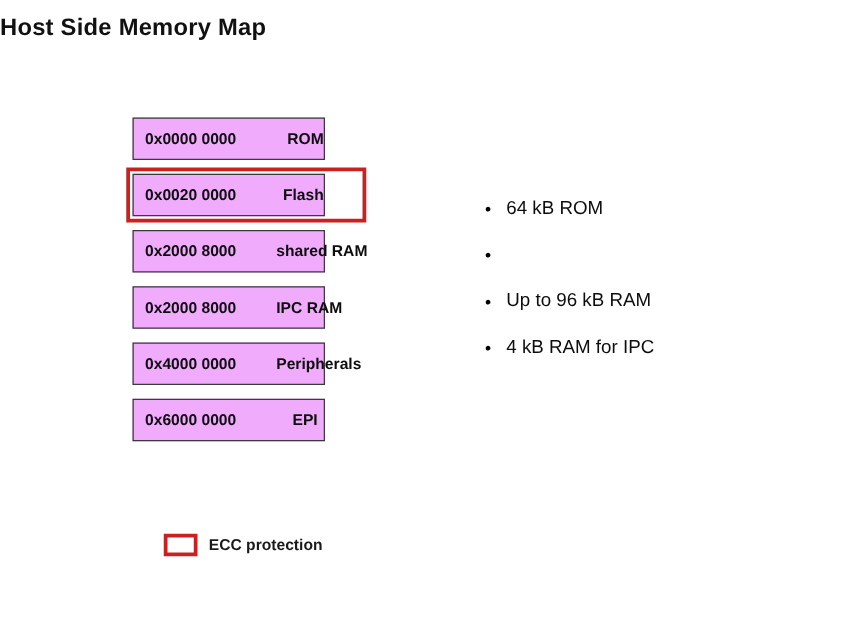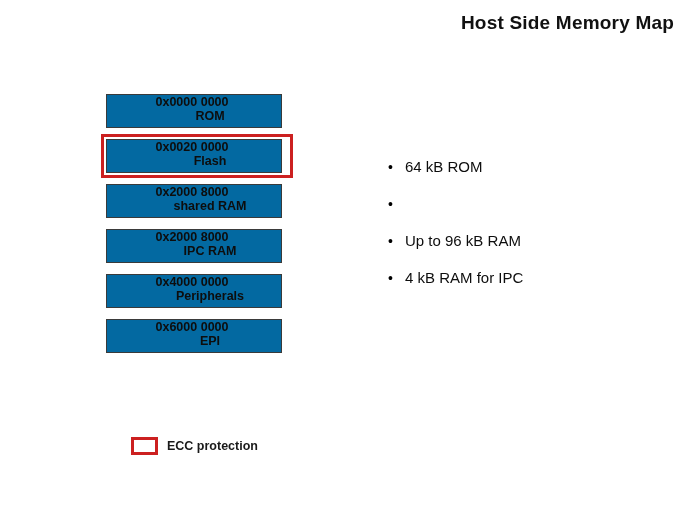--- a/index.html
+++ b/index.html
@@ -15,21 +15,21 @@
     font-family: "Liberation Sans", sans-serif;
     color: #000000;
   }
 
   
   #slide-title {
     position: absolute;
     left: 0;
     top: 12px;
     width: 674px;
-    text-align: right;
+    text-align: left;
     font-size: 19px;
     font-weight: bold;
     letter-spacing: 0.2px;
     color: #111111;
   }
 
   
   #memory-map {
     position: absolute;
     left: 106px;
@@ -42,28 +42,27 @@
     width: 182px;
     height: 34px;
     margin-bottom: 11px;
     box-sizing: border-box;
   }
 
   .mem-block {
     position: absolute;
     left: 0;
     top: 0;
-    width: 176px;
+    width: 154px;
     height: 34px;
     box-sizing: border-box;
-    background: #0369a1;
+    background: #f0abfc;
     border: 1px solid #3a3a3a;
     display: flex;
     align-items: center;
-    flex-direction: column;
   }
 
   
   .mem-slot.ecc-solid .ecc-ring,
   .mem-slot.ecc-dashed .ecc-ring {
     position: absolute;
     left: -5px;
     top: -5px;
     width: 192px;
     height: 44px;
@@ -90,21 +89,21 @@
     font-weight: bold;
     color: #0d0d0d;
     white-space: nowrap;
     padding-left: 32px;
   }
 
   
   #legend {
     position: absolute;
     left: 131px;
-    top: 437px;
+    top: 427px;
     display: flex;
     align-items: center;
     text-align: right;
   }
   #legend-swatch {
     width: 27px;
     height: 18px;
     box-sizing: border-box;
     border: 3px solid #CC2020;
     background: #ffffff;

